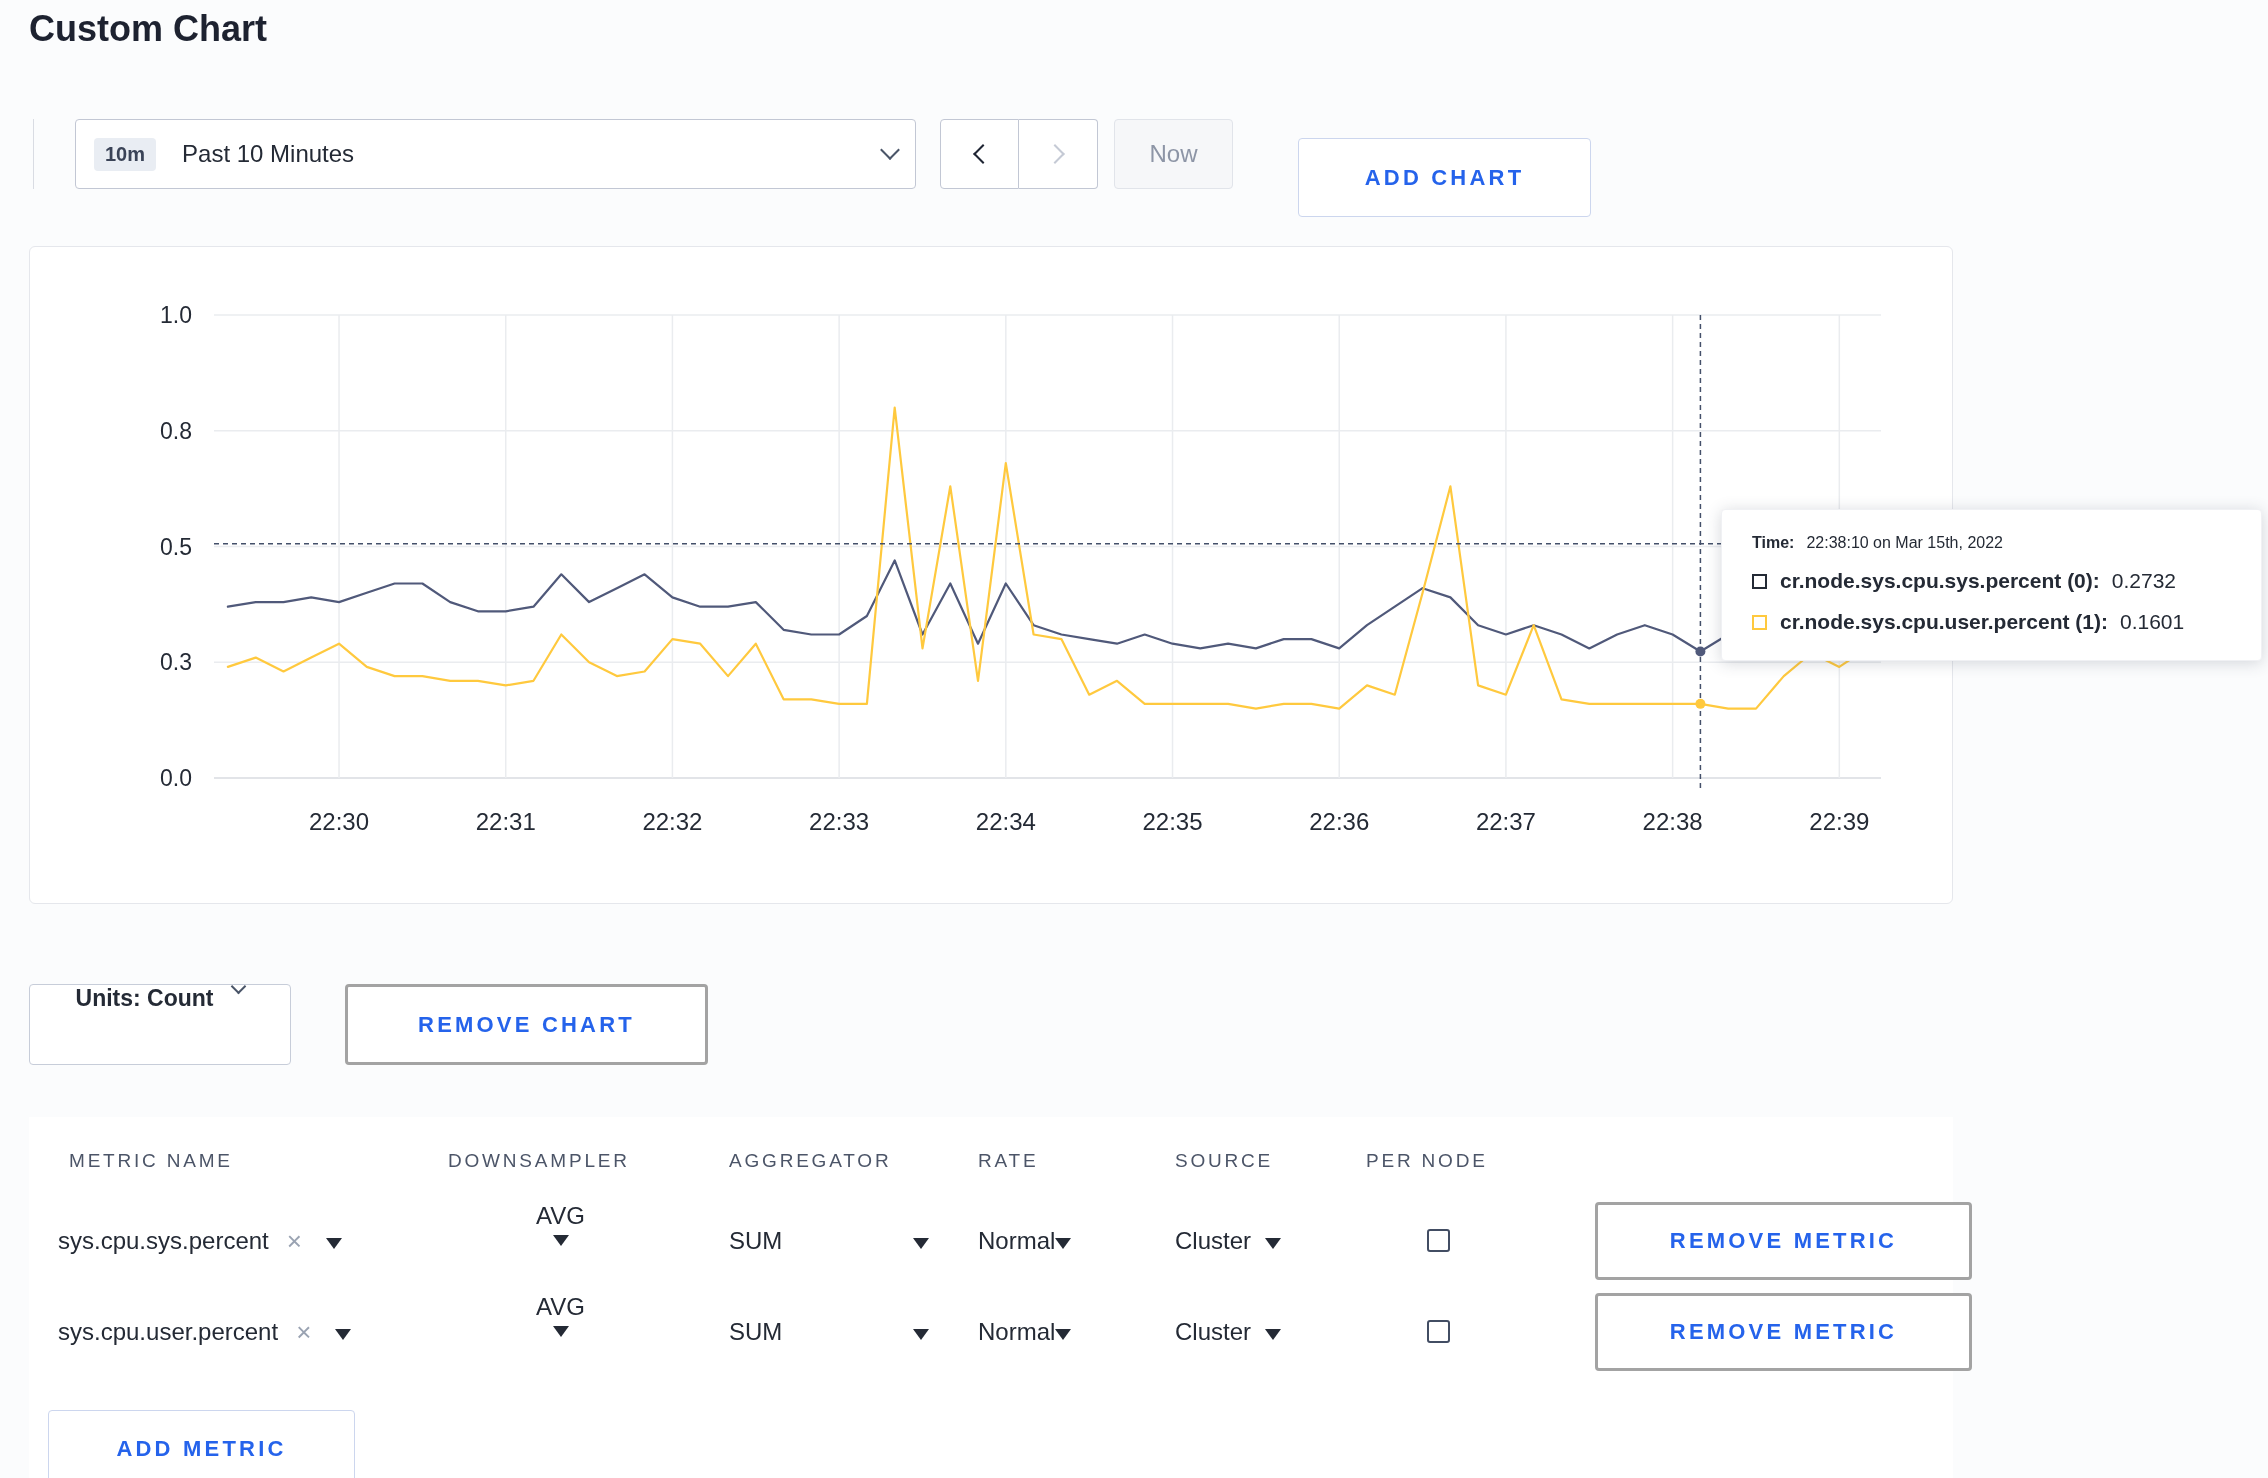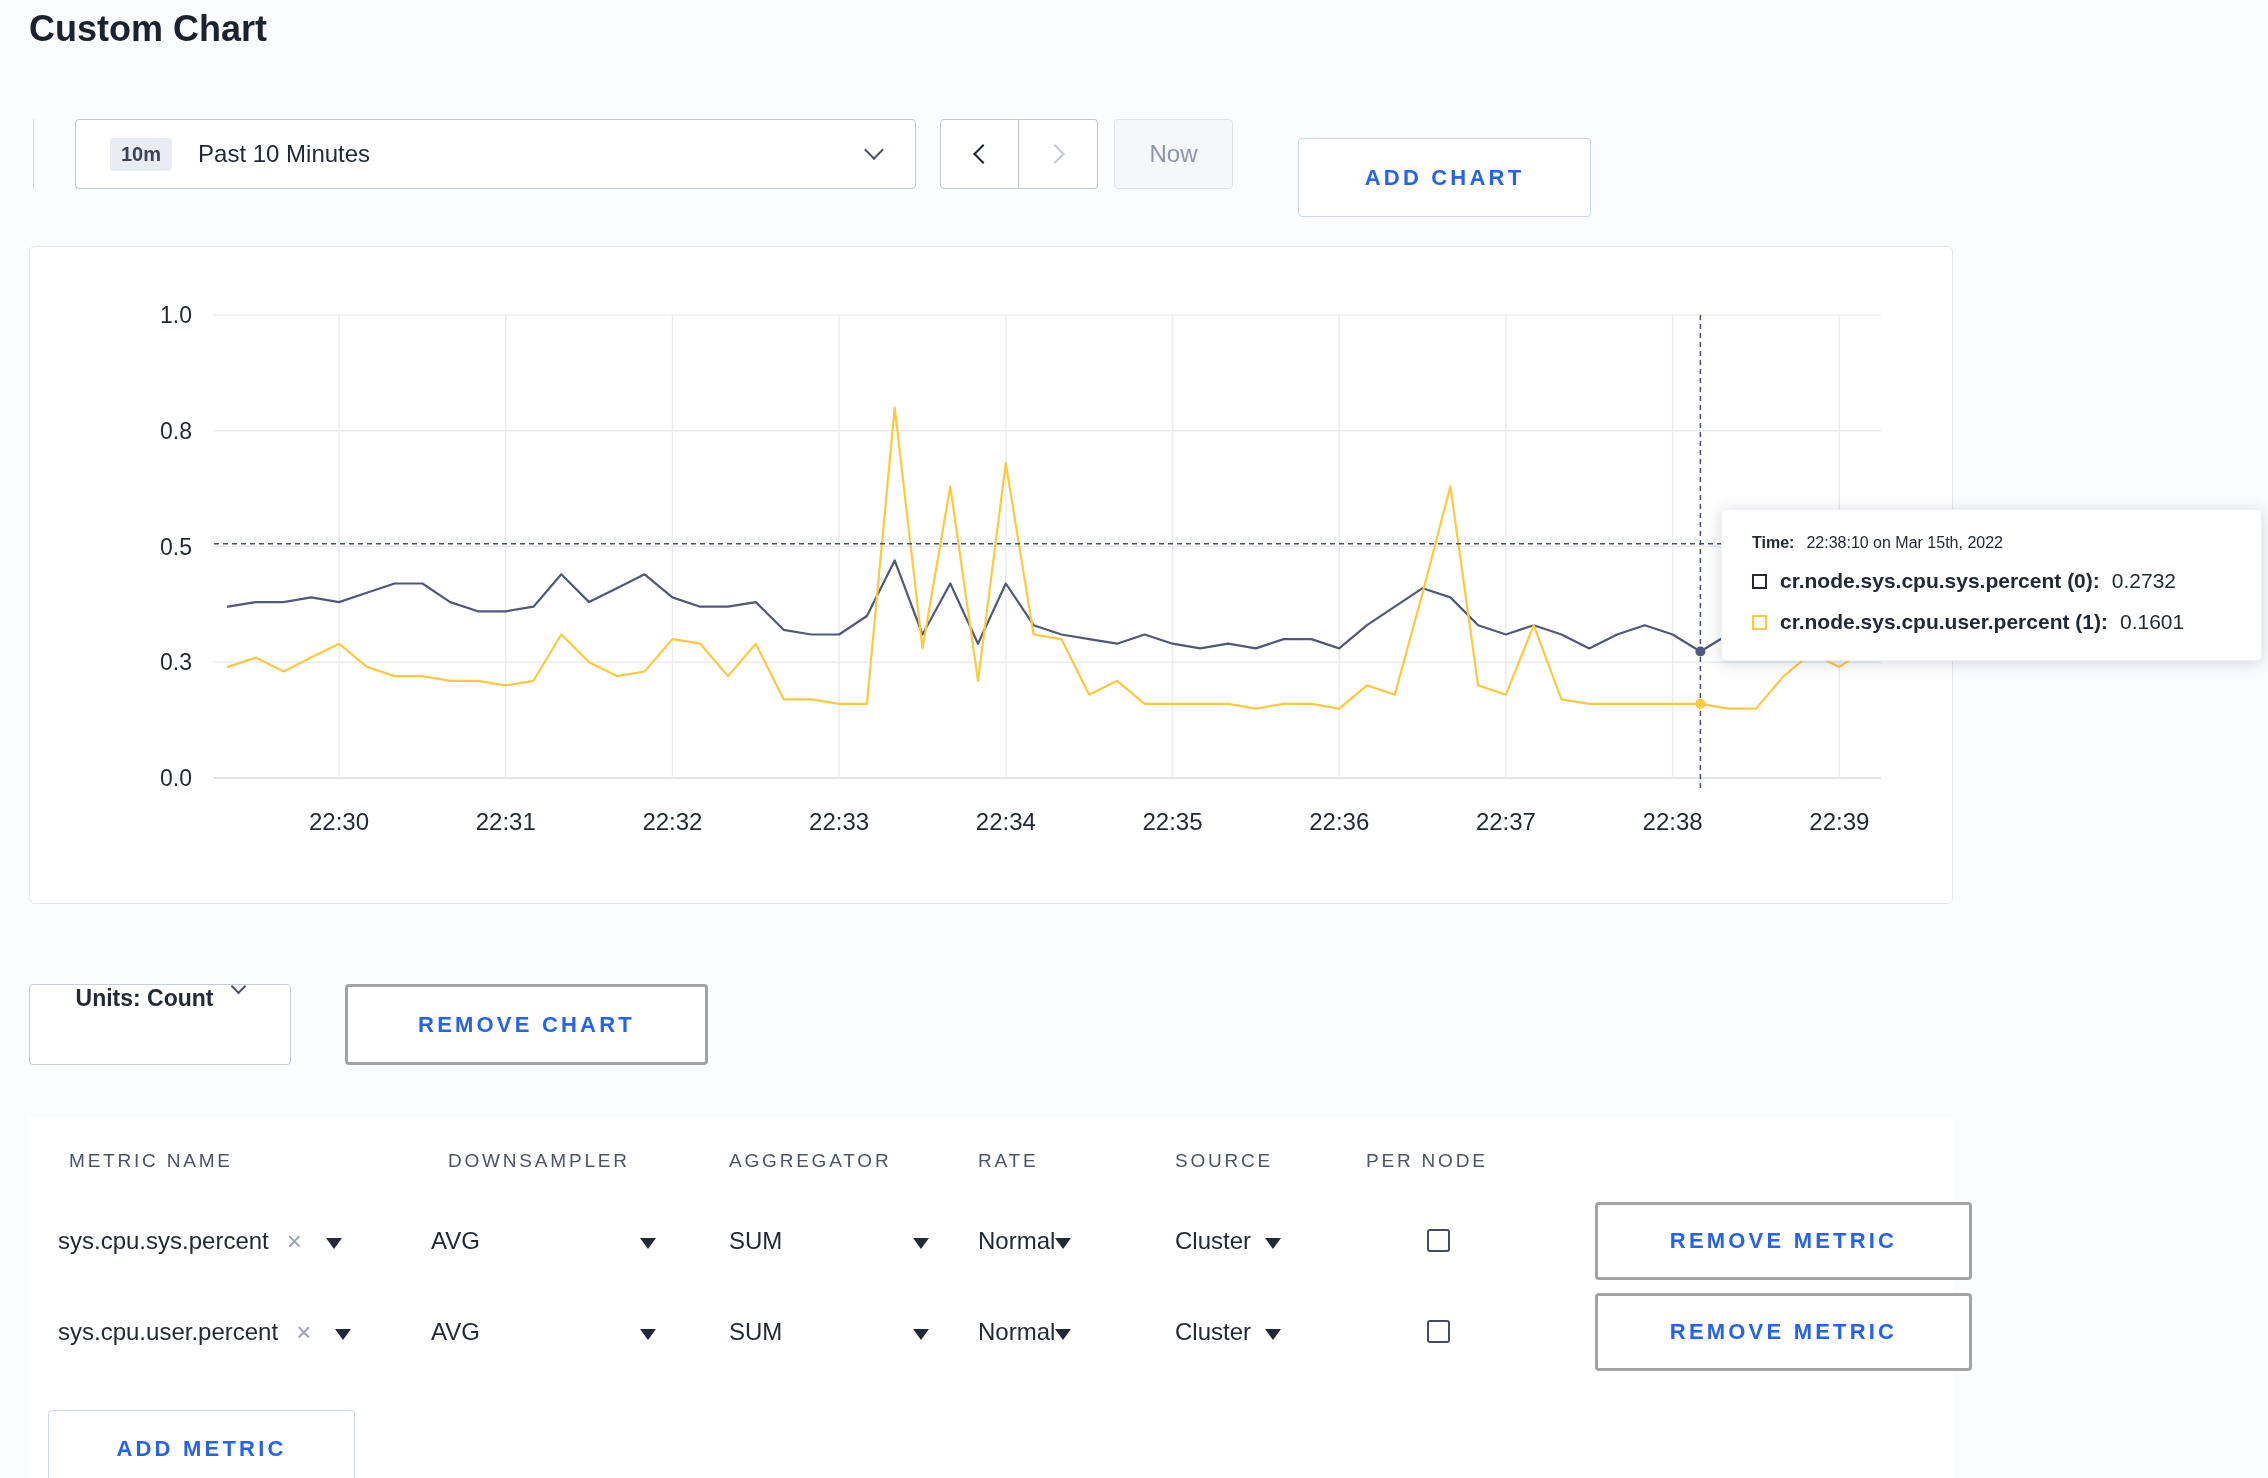--- a/index.html
+++ b/index.html
@@ -17,21 +17,21 @@
     color:var(--text-dark);
     overflow:hidden;
   }
   .page{position:absolute;inset:0;}
 
   .page-title{position:absolute;left:29px;top:8px;font-size:36px;font-weight:600;color:#1d2230;}
 
   .toolbar-divider{position:absolute;left:33px;top:119px;width:1px;height:70px;background:#d9dce3;}
 
   .time-select{position:absolute;left:75px;top:119px;width:841px;height:70px;background:#fff;
-    border:1px solid #c2c7d4;border-radius:4px;display:flex;align-items:center;padding:0 34px;cursor:pointer;}
+    border:1px solid #c2c7d4;border-radius:4px;display:flex;align-items:center;padding:0 18px;cursor:pointer;}
   .time-badge{background:#e9edf3;border-radius:4px;padding:5px 11px;font-size:20px;font-weight:700;color:#3a4357;}
   .time-label{margin-left:26px;font-size:24px;color:var(--text-dark);}
   .time-select .chev{margin-left:auto;}
 
   .chev{width:14px;height:14px;border-right:2.5px solid #4a5568;border-bottom:2.5px solid #4a5568;display:inline-block;}
   .chev-down{transform:rotate(45deg);margin-top:-8px;}
   .chev-left{transform:rotate(135deg);border-color:#1f2533;margin-left:6px;}
   .chev-right{transform:rotate(-45deg);border-color:#c5cad5;margin-right:6px;}
 
   .pager{position:absolute;left:940px;top:119px;display:flex;}
@@ -71,21 +71,21 @@
   .table-panel{position:absolute;left:29px;top:1117px;width:1924px;height:361px;background:#fff;}
   .th{position:absolute;top:33px;font-size:19px;font-weight:400;letter-spacing:2.8px;color:#4c5568;white-space:nowrap;}
   .th-metric{left:40px;} .th-ds{left:419px;} .th-agg{left:700px;} .th-rate{left:949px;}
   .th-source{left:1146px;} .th-pernode{left:1337px;}
 
   .trow{position:absolute;left:0;width:1924px;height:78px;}
   .cell{position:absolute;top:0;display:flex;align-items:center;height:78px;font-size:24px;color:var(--text-dark);cursor:pointer;}
   .metric-cell{left:29px;width:345px;}
   .metric-cell .clear-x{margin-left:18px;}
   .metric-cell .caret{margin-left:24px;}
-  .ds-cell{left:402px;width:225px;justify-content:space-between;}
+  .ds-cell{left:419px;width:225px;justify-content:flex-start;flex-direction:column;}
   .agg-cell{left:700px;width:200px;justify-content:space-between;}
   .rate-cell{left:949px;gap:0;}
   .source-cell{left:1146px;gap:14px;}
   .caret{width:0;height:0;border-left:8px solid transparent;border-right:8px solid transparent;
     border-top:11px solid #242a35;margin-top:5px;}
   .clear-x{color:#9aa3b2;font-size:26px;line-height:1;cursor:pointer;}
   .checkbox{position:absolute;left:1398px;top:27px;width:23px;height:23px;border:2px solid #424d63;
     border-radius:3px;background:#fff;cursor:pointer;}
   .remove-metric{position:absolute;left:1531px;top:0;width:377px;height:78px;}
   .add-metric{position:absolute;left:19px;top:269px;width:307px;height:78px;}

